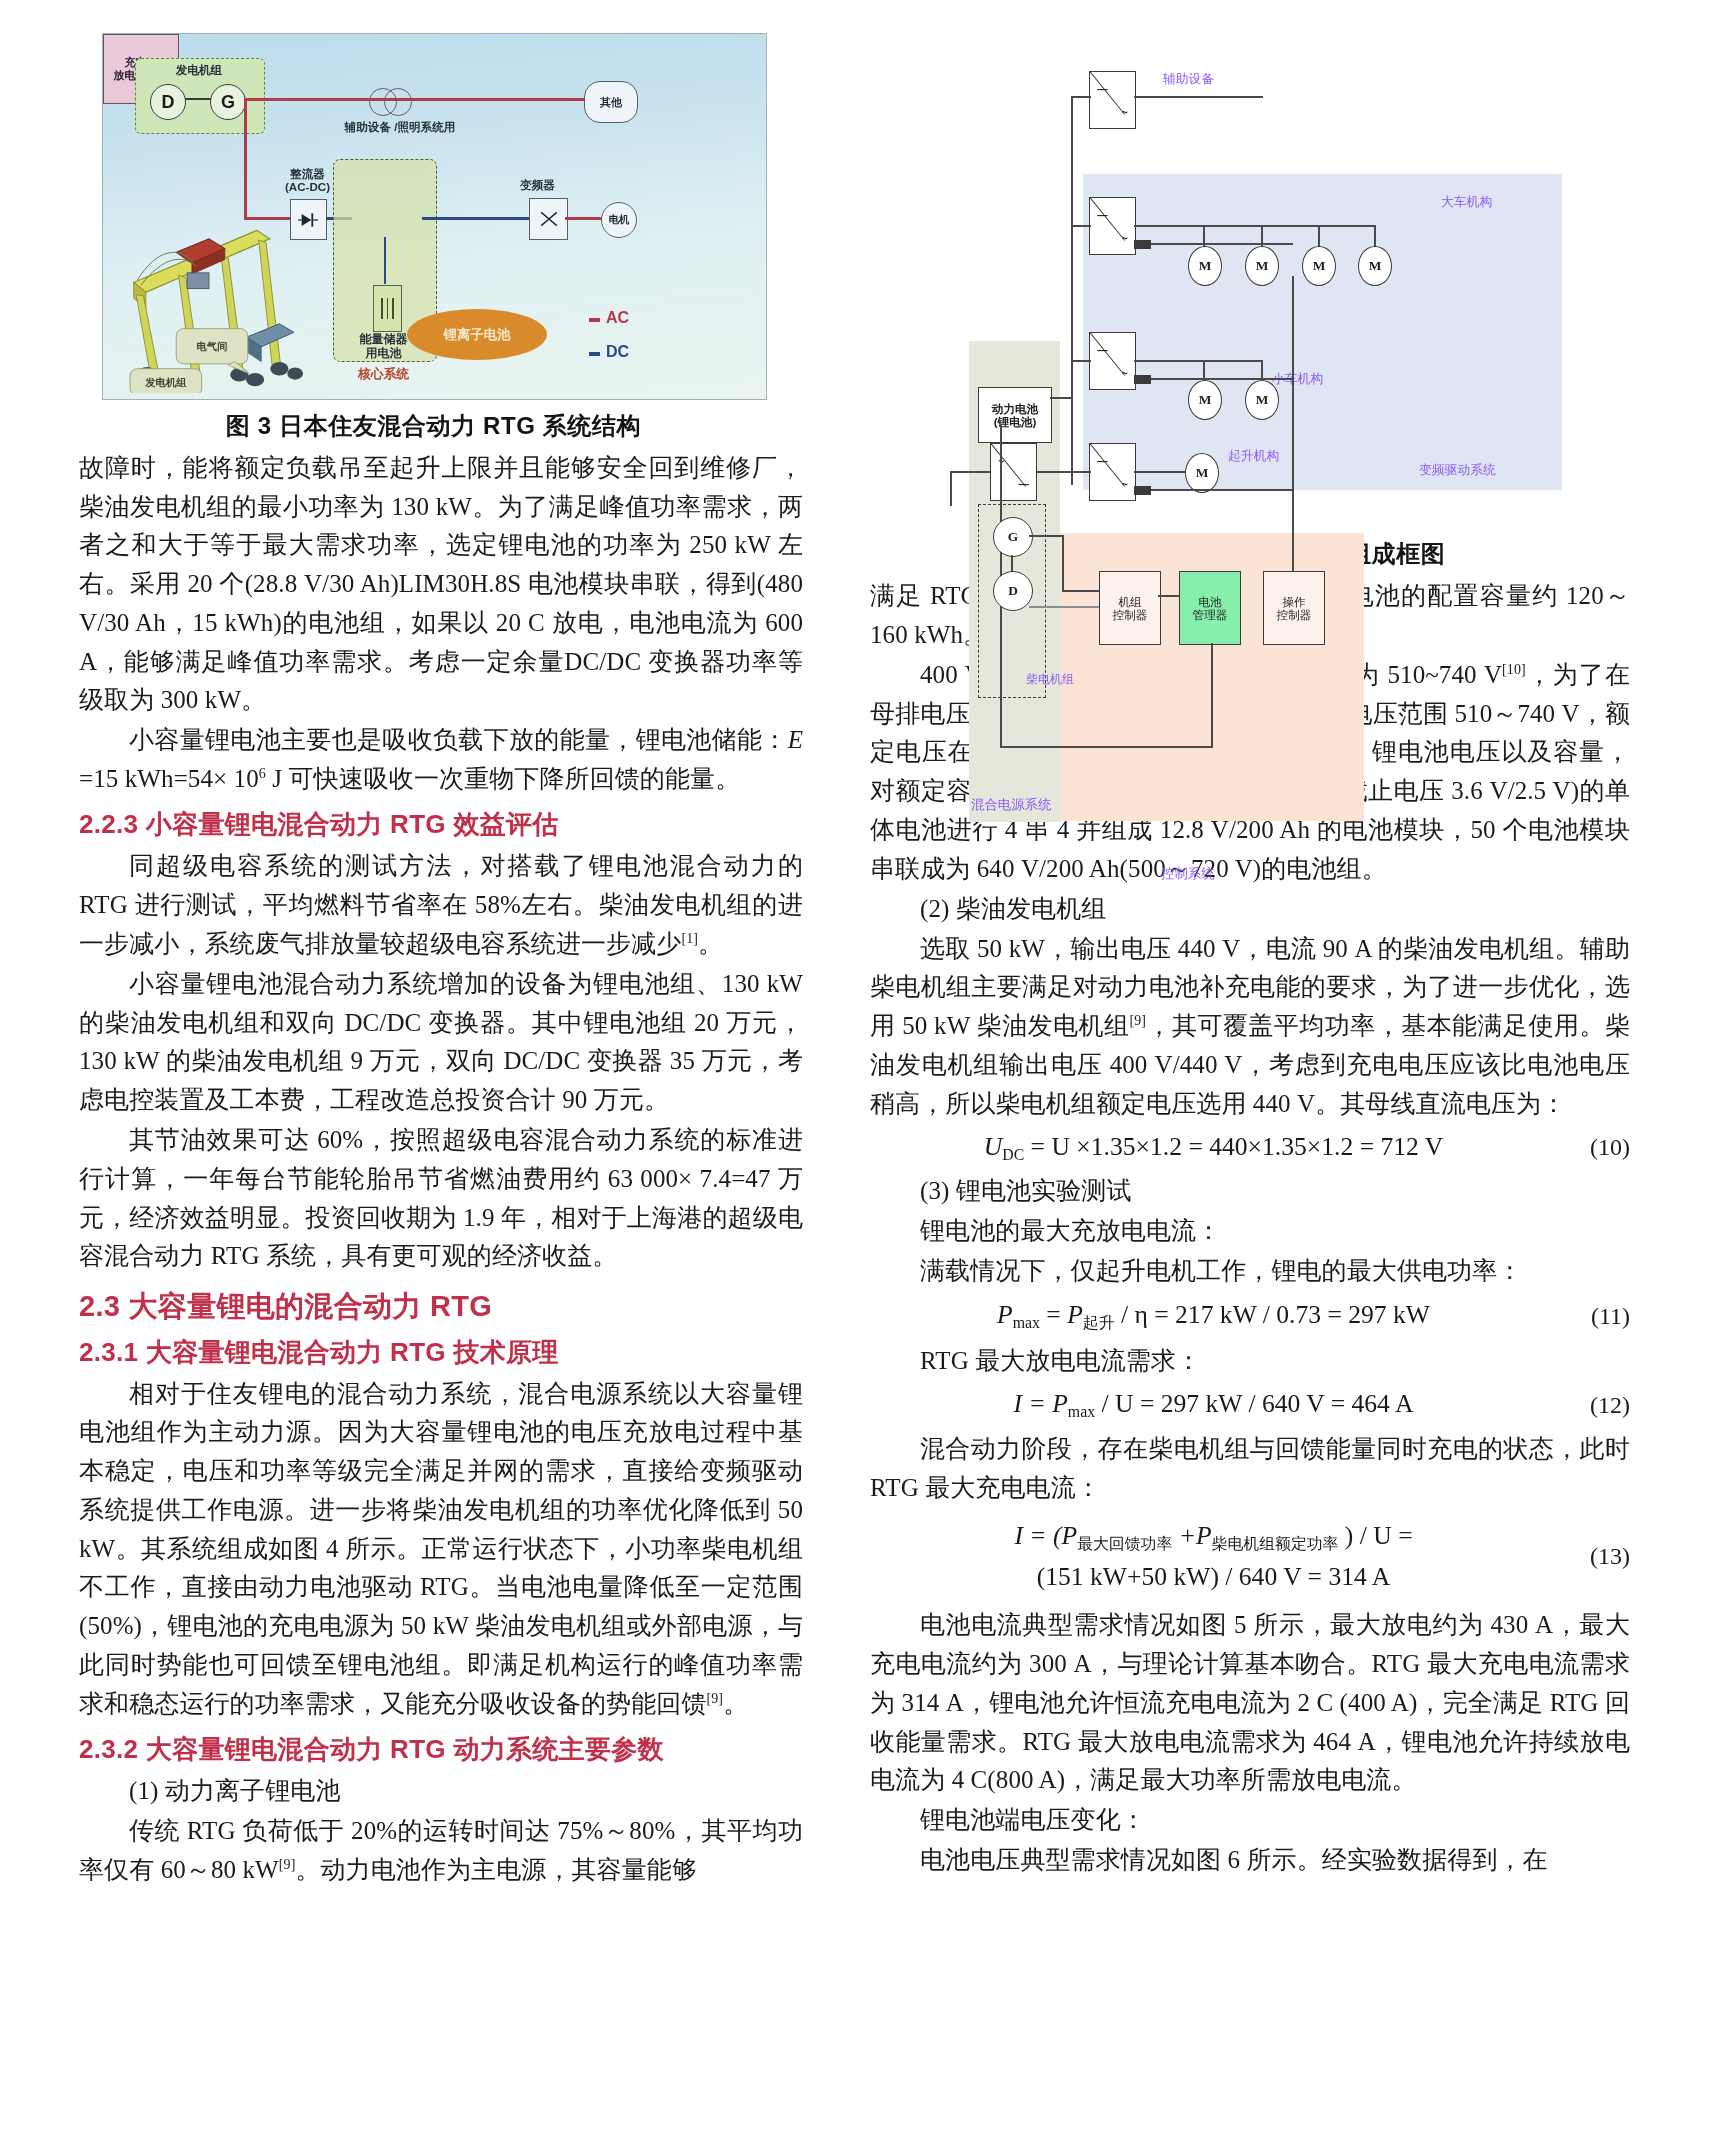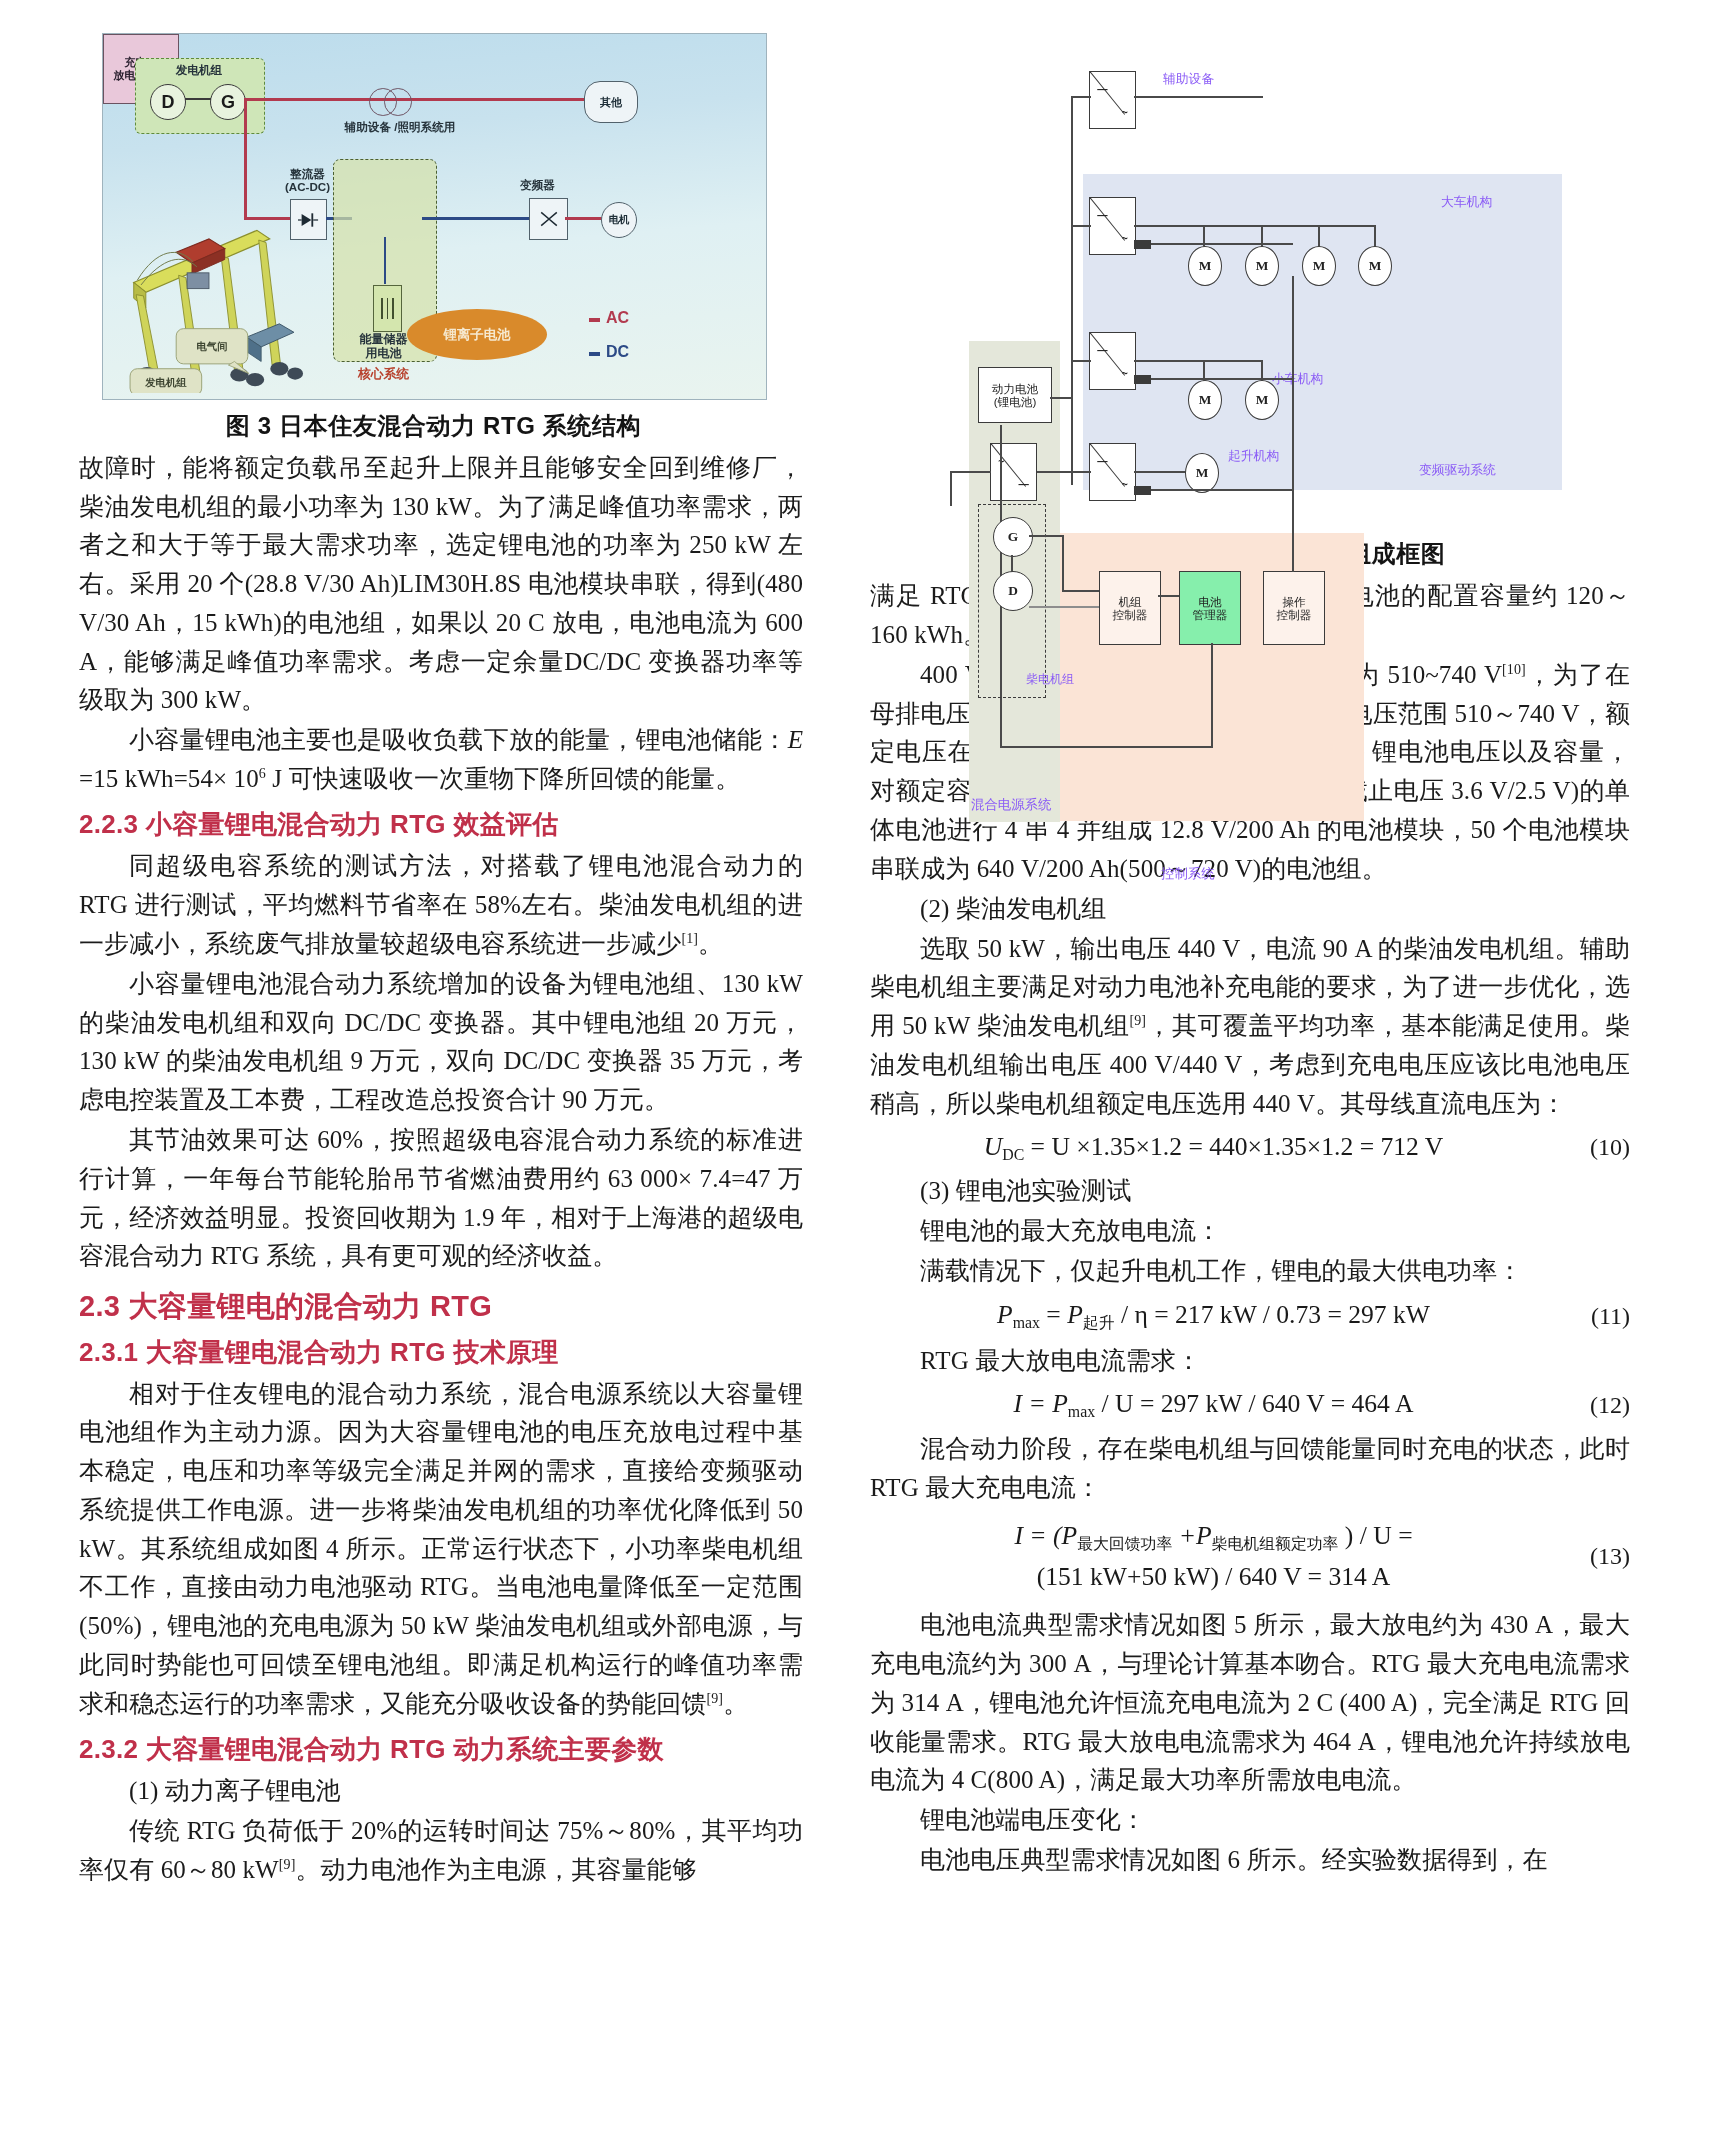--- a/index.html
+++ b/index.html
@@ -416,21 +416,21 @@
 
       <div class="f4-conv" style="left:120px; top:432px;">
         <div class="slash"></div>
         <span class="sgn tl">~</span>
         <span class="sgn br">—</span>
       </div>
       <div class="f4-wire" style="left:167px; top:460px; width:54px; height:2.4px;"></div>
       <div class="f4-wire" style="left:80px; top:460px; width:41px; height:2.4px;"></div>
       <div class="f4-wire" style="left:80px; top:460px; width:2.4px; height:35px;"></div>
 
-      <div class="f4-box" style="left:108px; top:356px; width:72px; height:54px;">
+      <div class="f4-box" style="left:108px; top:376px; width:72px; height:54px;font-weight:bold;">
         <div>
           <div>动力电池</div>
           <div>(锂电池)</div>
         </div>
       </div>
       <div class="f4-wire" style="left:180px; top:386px; width:23px; height:2.4px;"></div>
       <div class="f4-wire" style="left:130px; top:414px; width:1.8px; height:322px;"></div>
       <div class="f4-wire" style="left:130px; top:735px; width:212px; height:1.8px;"></div>
 
       <div class="f4-dash" style="left:108px; top:493px; width:66px; height:192px;"></div>

